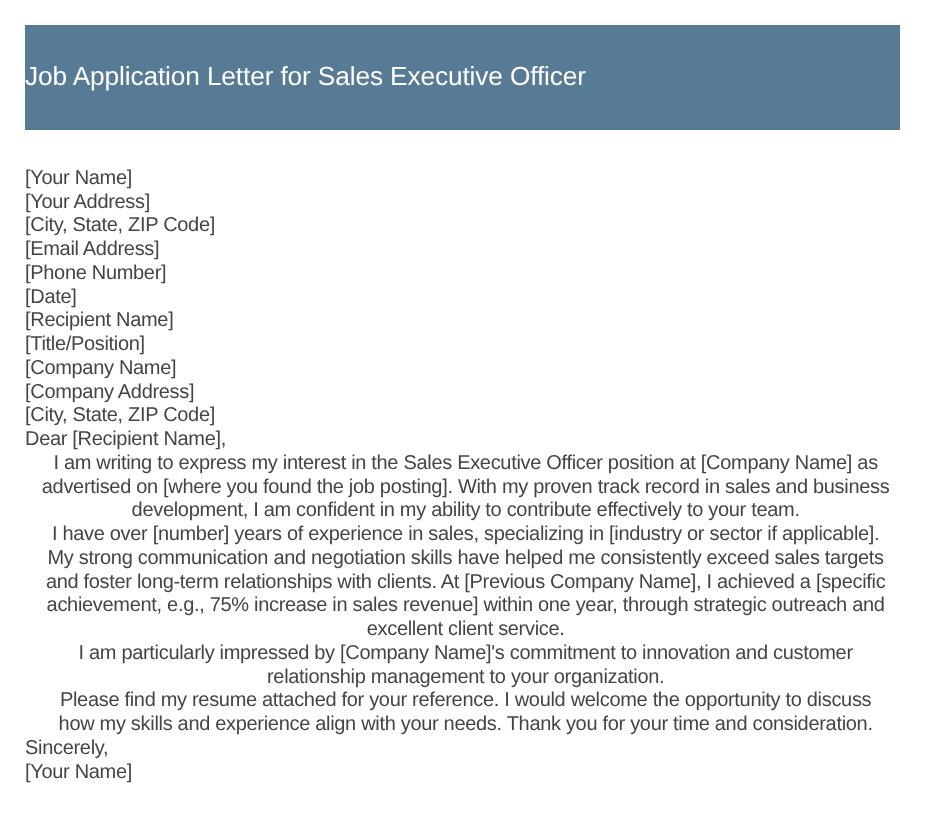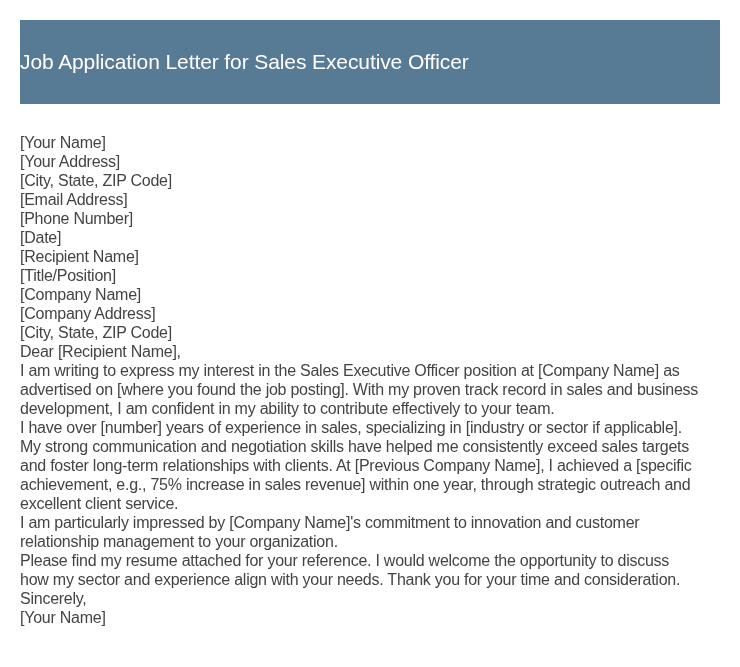--- a/index.html
+++ b/index.html
@@ -42,20 +42,21 @@
       line-height: 19px;
       letter-spacing: -0.25px;
     }
     .line {
       display: block;
       white-space: nowrap;
     }
     .para {
       display: block;
       margin: 0;
+      text-align: center;
     }
   </style>
 </head>
 <body>
 
 <div class="header">
   <h1 class="header-title">Job Application Letter for Sales Executive Officer</h1>
 </div>
 
 <div class="letter-body">
@@ -87,18 +88,18 @@
     <span class="line">and foster long-term relationships with clients. At [Previous Company Name], I achieved a [specific</span>
     <span class="line">achievement, e.g., 75% increase in sales revenue] within one year, through strategic outreach and</span>
     <span class="line">excellent client service.</span>
   </p>
   <p class="para">
     <span class="line">I am particularly impressed by [Company Name]'s commitment to innovation and customer</span>
     <span class="line">relationship management to your organization.</span>
   </p>
   <p class="para">
     <span class="line">Please find my resume attached for your reference. I would welcome the opportunity to discuss</span>
-    <span class="line">how my sector and experience align with your needs. Thank you for your time and consideration.</span>
+    <span class="line">how my skills and experience align with your needs. Thank you for your time and consideration.</span>
   </p>
 
   <span class="line">Sincerely,</span>
   <span class="line">[Your Name]</span>
 </div>
 
 </body></html>

